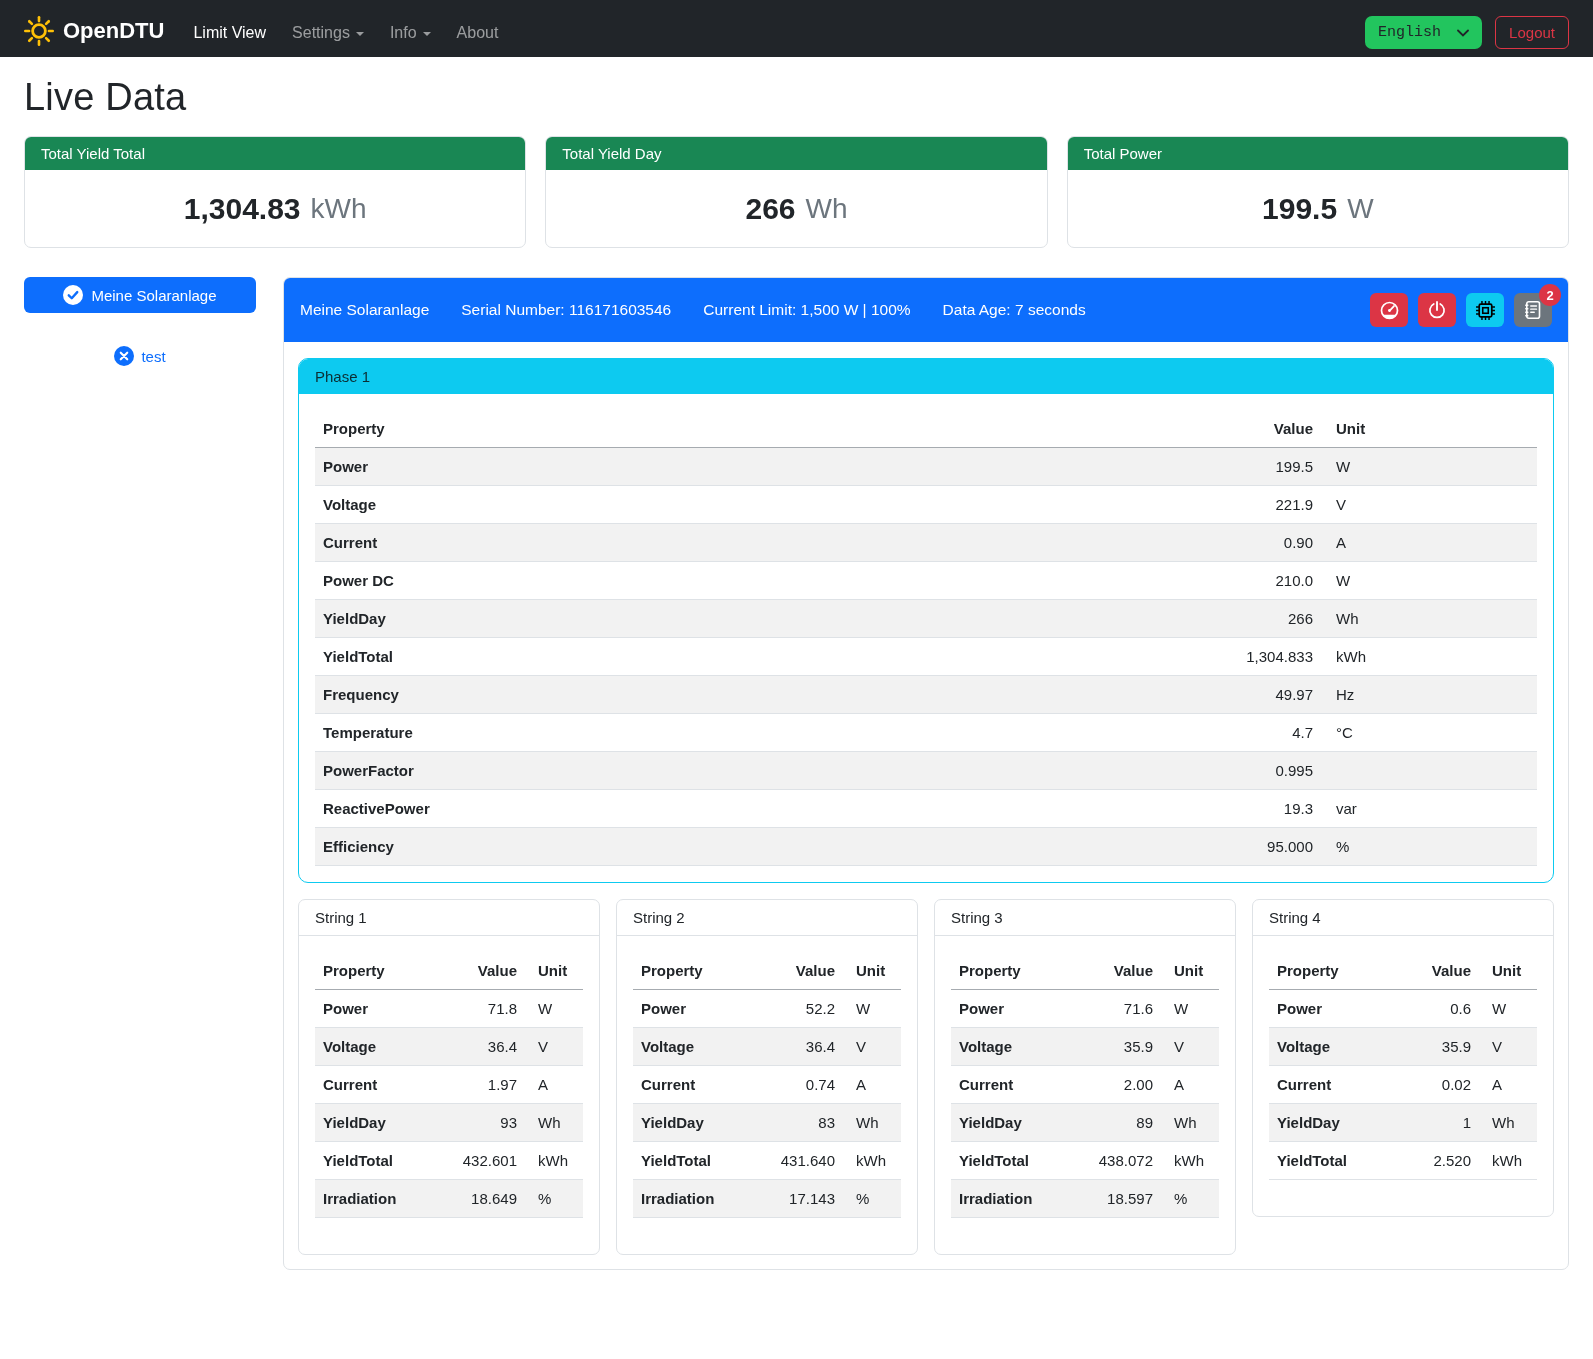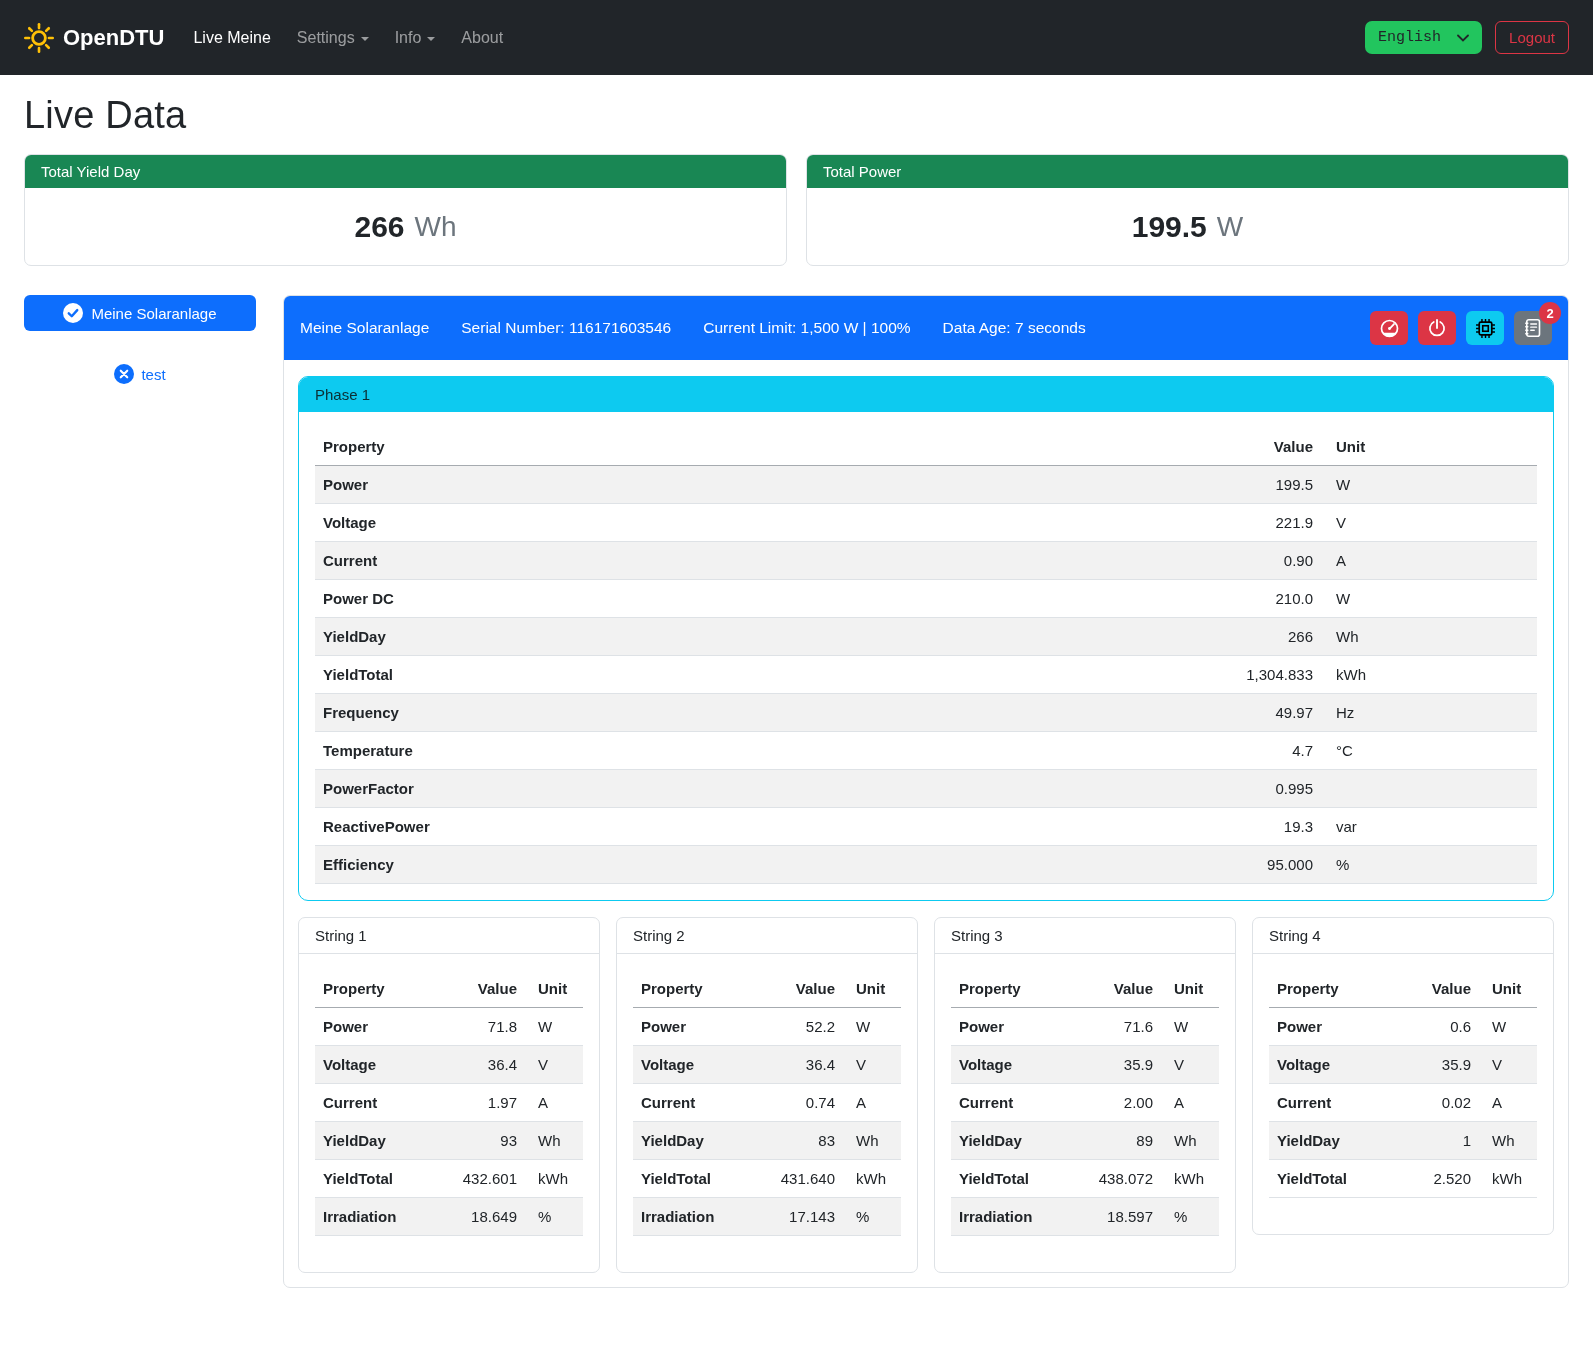--- a/index.html
+++ b/index.html
@@ -1,21 +1,21 @@
 <!DOCTYPE html>
 <html><head>
 <meta charset="utf-8">
 <style>
   * { box-sizing: border-box; }
   html,body { margin:0; padding:0; background:#fff; color:#212529;
     font-family:"Liberation Sans", sans-serif; }
   .page { width:1593px; min-height:1359px; }
 
   
-  .navbar { background:#212529; height:75px; display:flex; align-items:center; padding:0 24px; }
+  .navbar { background:#212529; height:57px; display:flex; align-items:flex-start; padding:16px 24px; }
   .brand { display:flex; align-items:center; gap:9px; color:#fff; font-size:22px; font-weight:700; }
   .nav-links { display:flex; align-items:center; margin-left:16px; }
   .nav-link { font-size:16px; padding:8px 13px; color:rgba(255,255,255,.55); cursor:pointer; }
   .nav-link.active { color:#fff; }
   .caret { display:inline-block; width:0; height:0; border-top:4px solid; border-left:4px solid transparent; border-right:4px solid transparent; margin-left:6px; vertical-align:2px; }
   .nav-right { margin-left:auto; display:flex; align-items:center; gap:13px; }
   .lang-select { background:#22c55e; color:#212529; border:none; border-radius:7px; padding:8px 13px; font-size:15px; display:flex; align-items:center; gap:16px; cursor:pointer;font-family:Liberation Mono, monospace; }
   .logout-btn { background:transparent; border:1px solid #dc3545; color:#dc3545; border-radius:6px; padding:7px 13px; font-size:15px; cursor:pointer; }
 
   
@@ -85,21 +85,21 @@
             <path d="M2.8 2.8l1.4 1.4"></path>
               <path d="M11.8 11.8l1.4 1.4"></path>
             <path d="M13.2 2.8l-1.4 1.4"></path>
               <path d="M4.2 11.8l-1.4 1.4"></path>
           </g>
         </svg>
       </span>
       <span>OpenDTU</span>
     </div>
     <div class="nav-links">
-      <span class="nav-link active"><span>Live Meine</span></span>
+      <span class="nav-link active"><span>Limit View</span></span>
       <span class="nav-link"><span>Settings</span><span class="caret"></span></span>
       <span class="nav-link"><span>Info</span><span class="caret"></span></span>
       <span class="nav-link"><span>About</span></span>
     </div>
     <div class="nav-right">
       <div class="lang-select">
         <span>English</span>
         <span>
           <svg width="12" height="8" viewBox="0 0 12 8">
               <path d="M1 1.5 6 6.5 11 1.5" fill="none" stroke="#212529" stroke-width="1.8" stroke-linecap="round"></path>
@@ -107,20 +107,27 @@
         </span>
       </div>
       <button class="logout-btn">Logout</button>
     </div>
   </nav>
 
   <div class="container">
     <h1 class="page-title">Live Data</h1>
 
     <div class="summary-row">
+      <div class="scard">
+        <div class="scard-header">Total Yield Total</div>
+        <div class="scard-body">
+          <span class="scard-value">1,304.83</span>
+          <span class="scard-unit">kWh</span>
+        </div>
+      </div>
       <div class="scard">
         <div class="scard-header">Total Yield Day</div>
         <div class="scard-body">
           <span class="scard-value">266</span>
           <span class="scard-unit">Wh</span>
         </div>
       </div>
       <div class="scard">
         <div class="scard-header">Total Power</div>
         <div class="scard-body">

